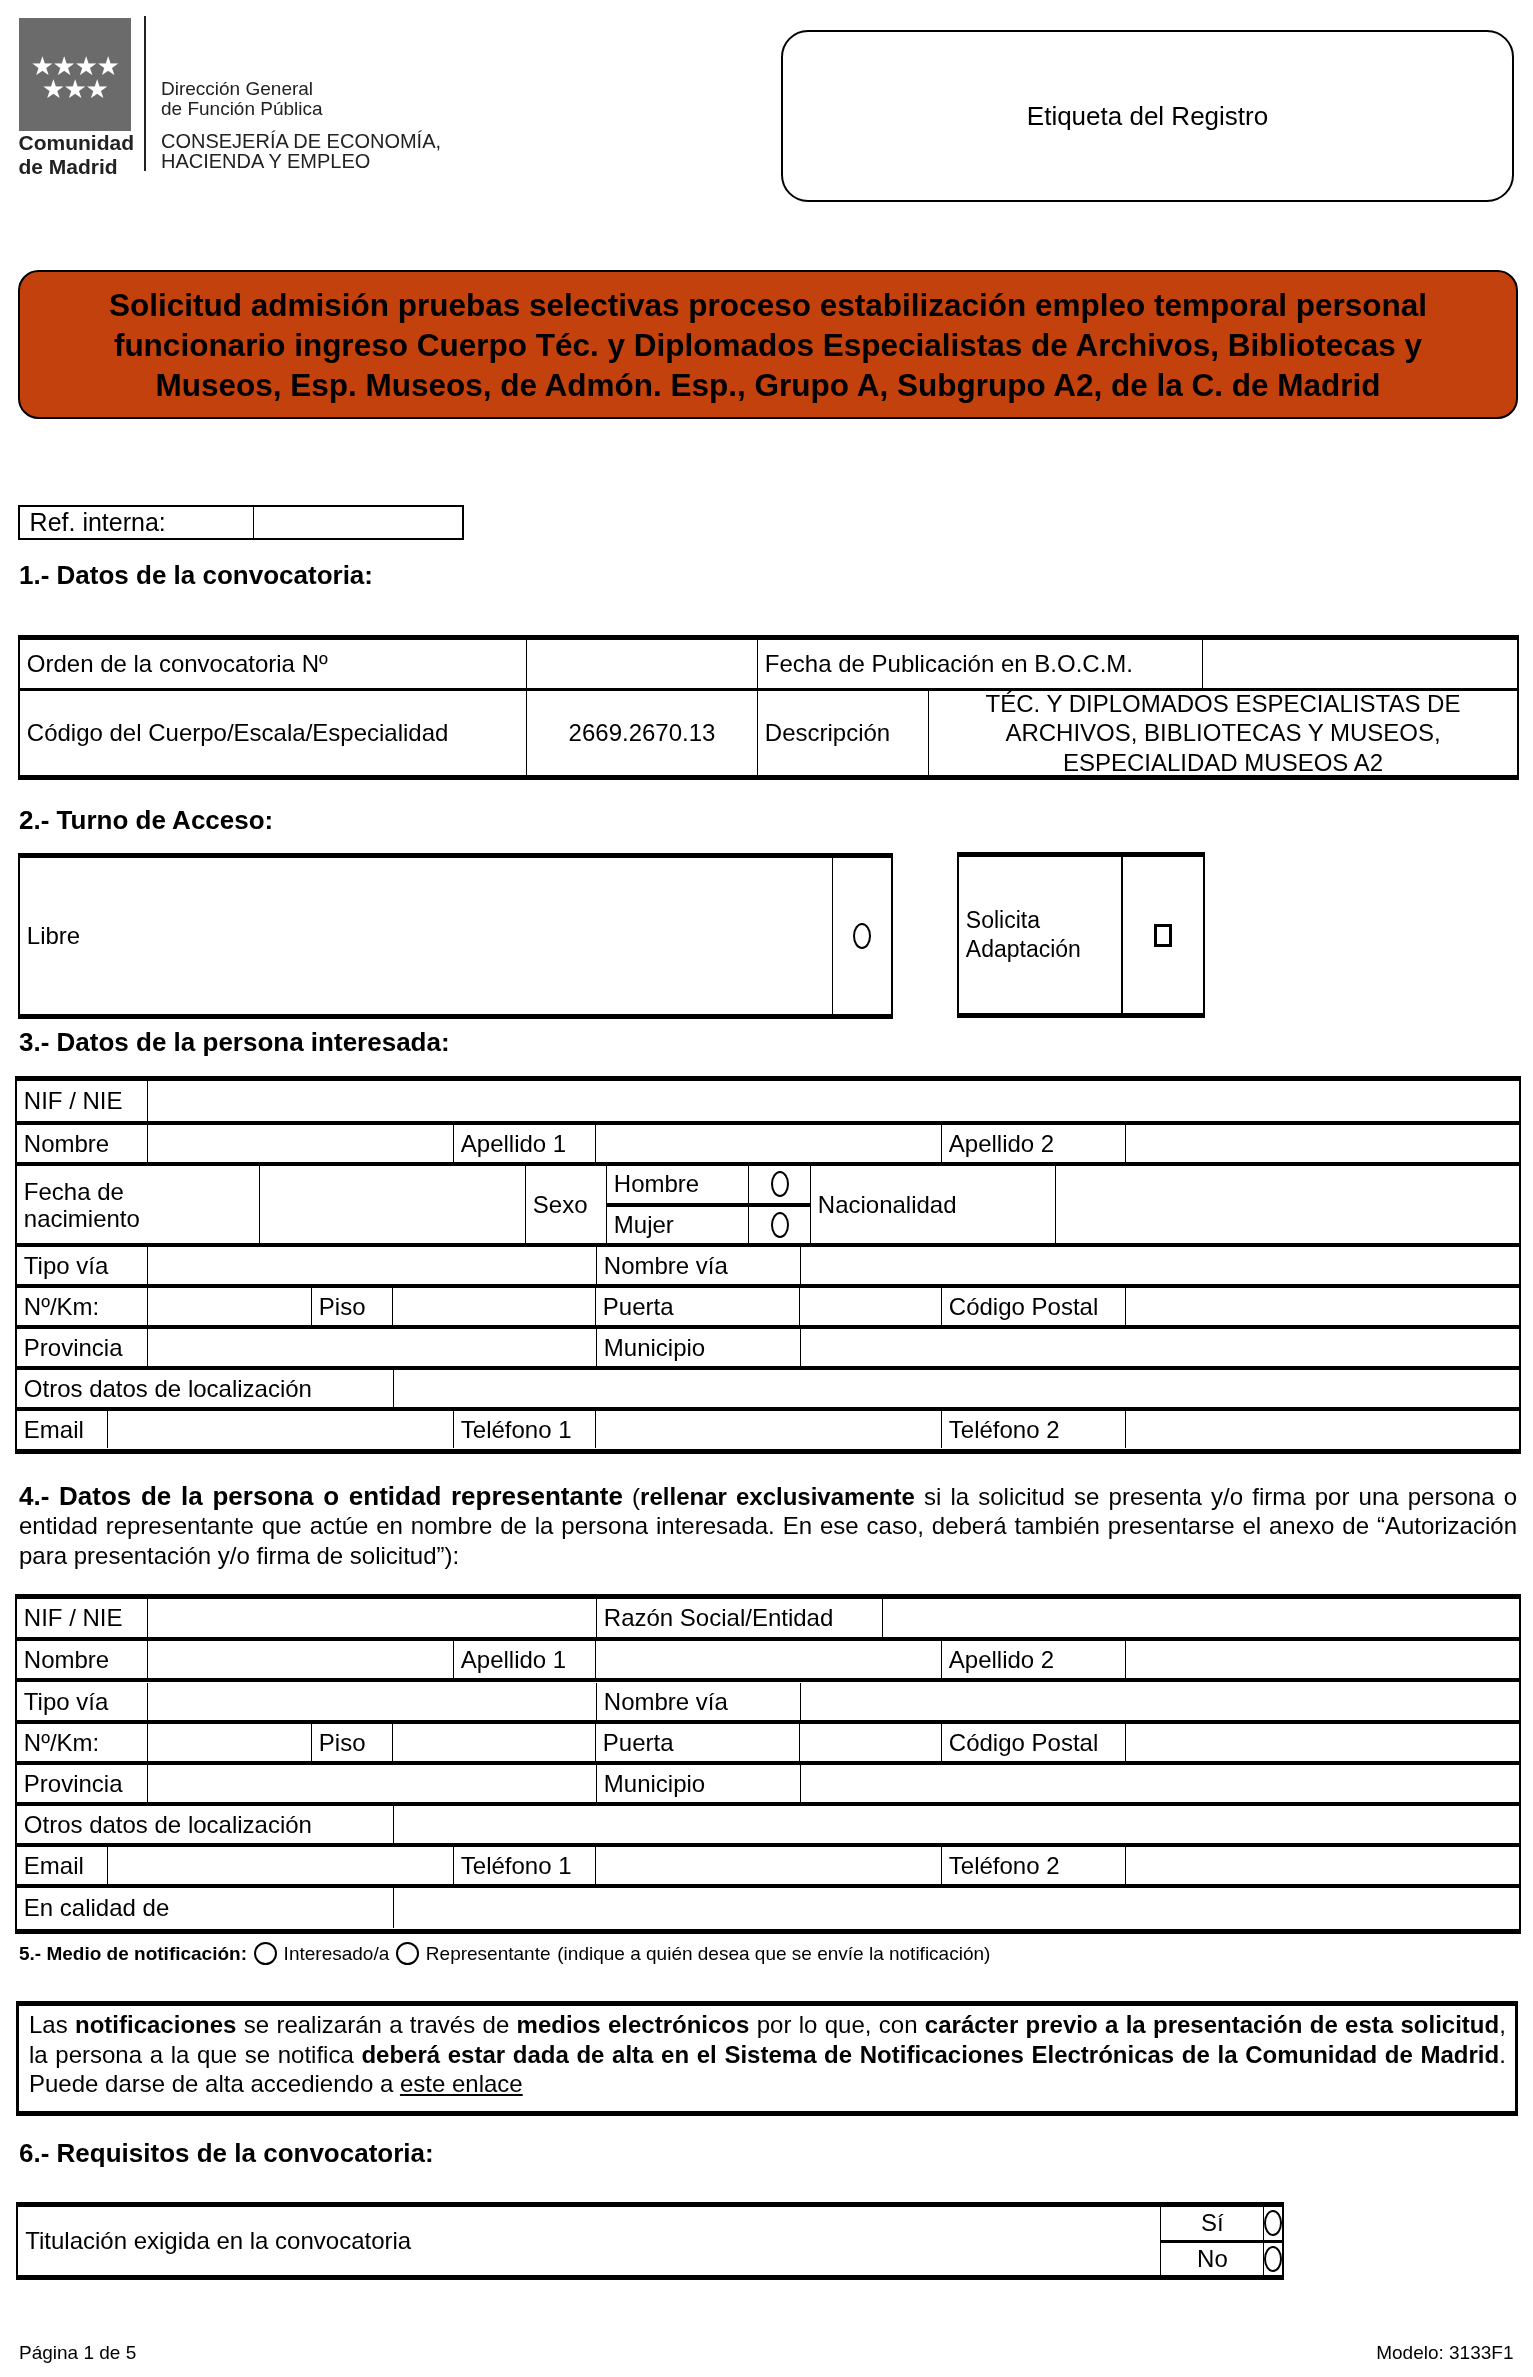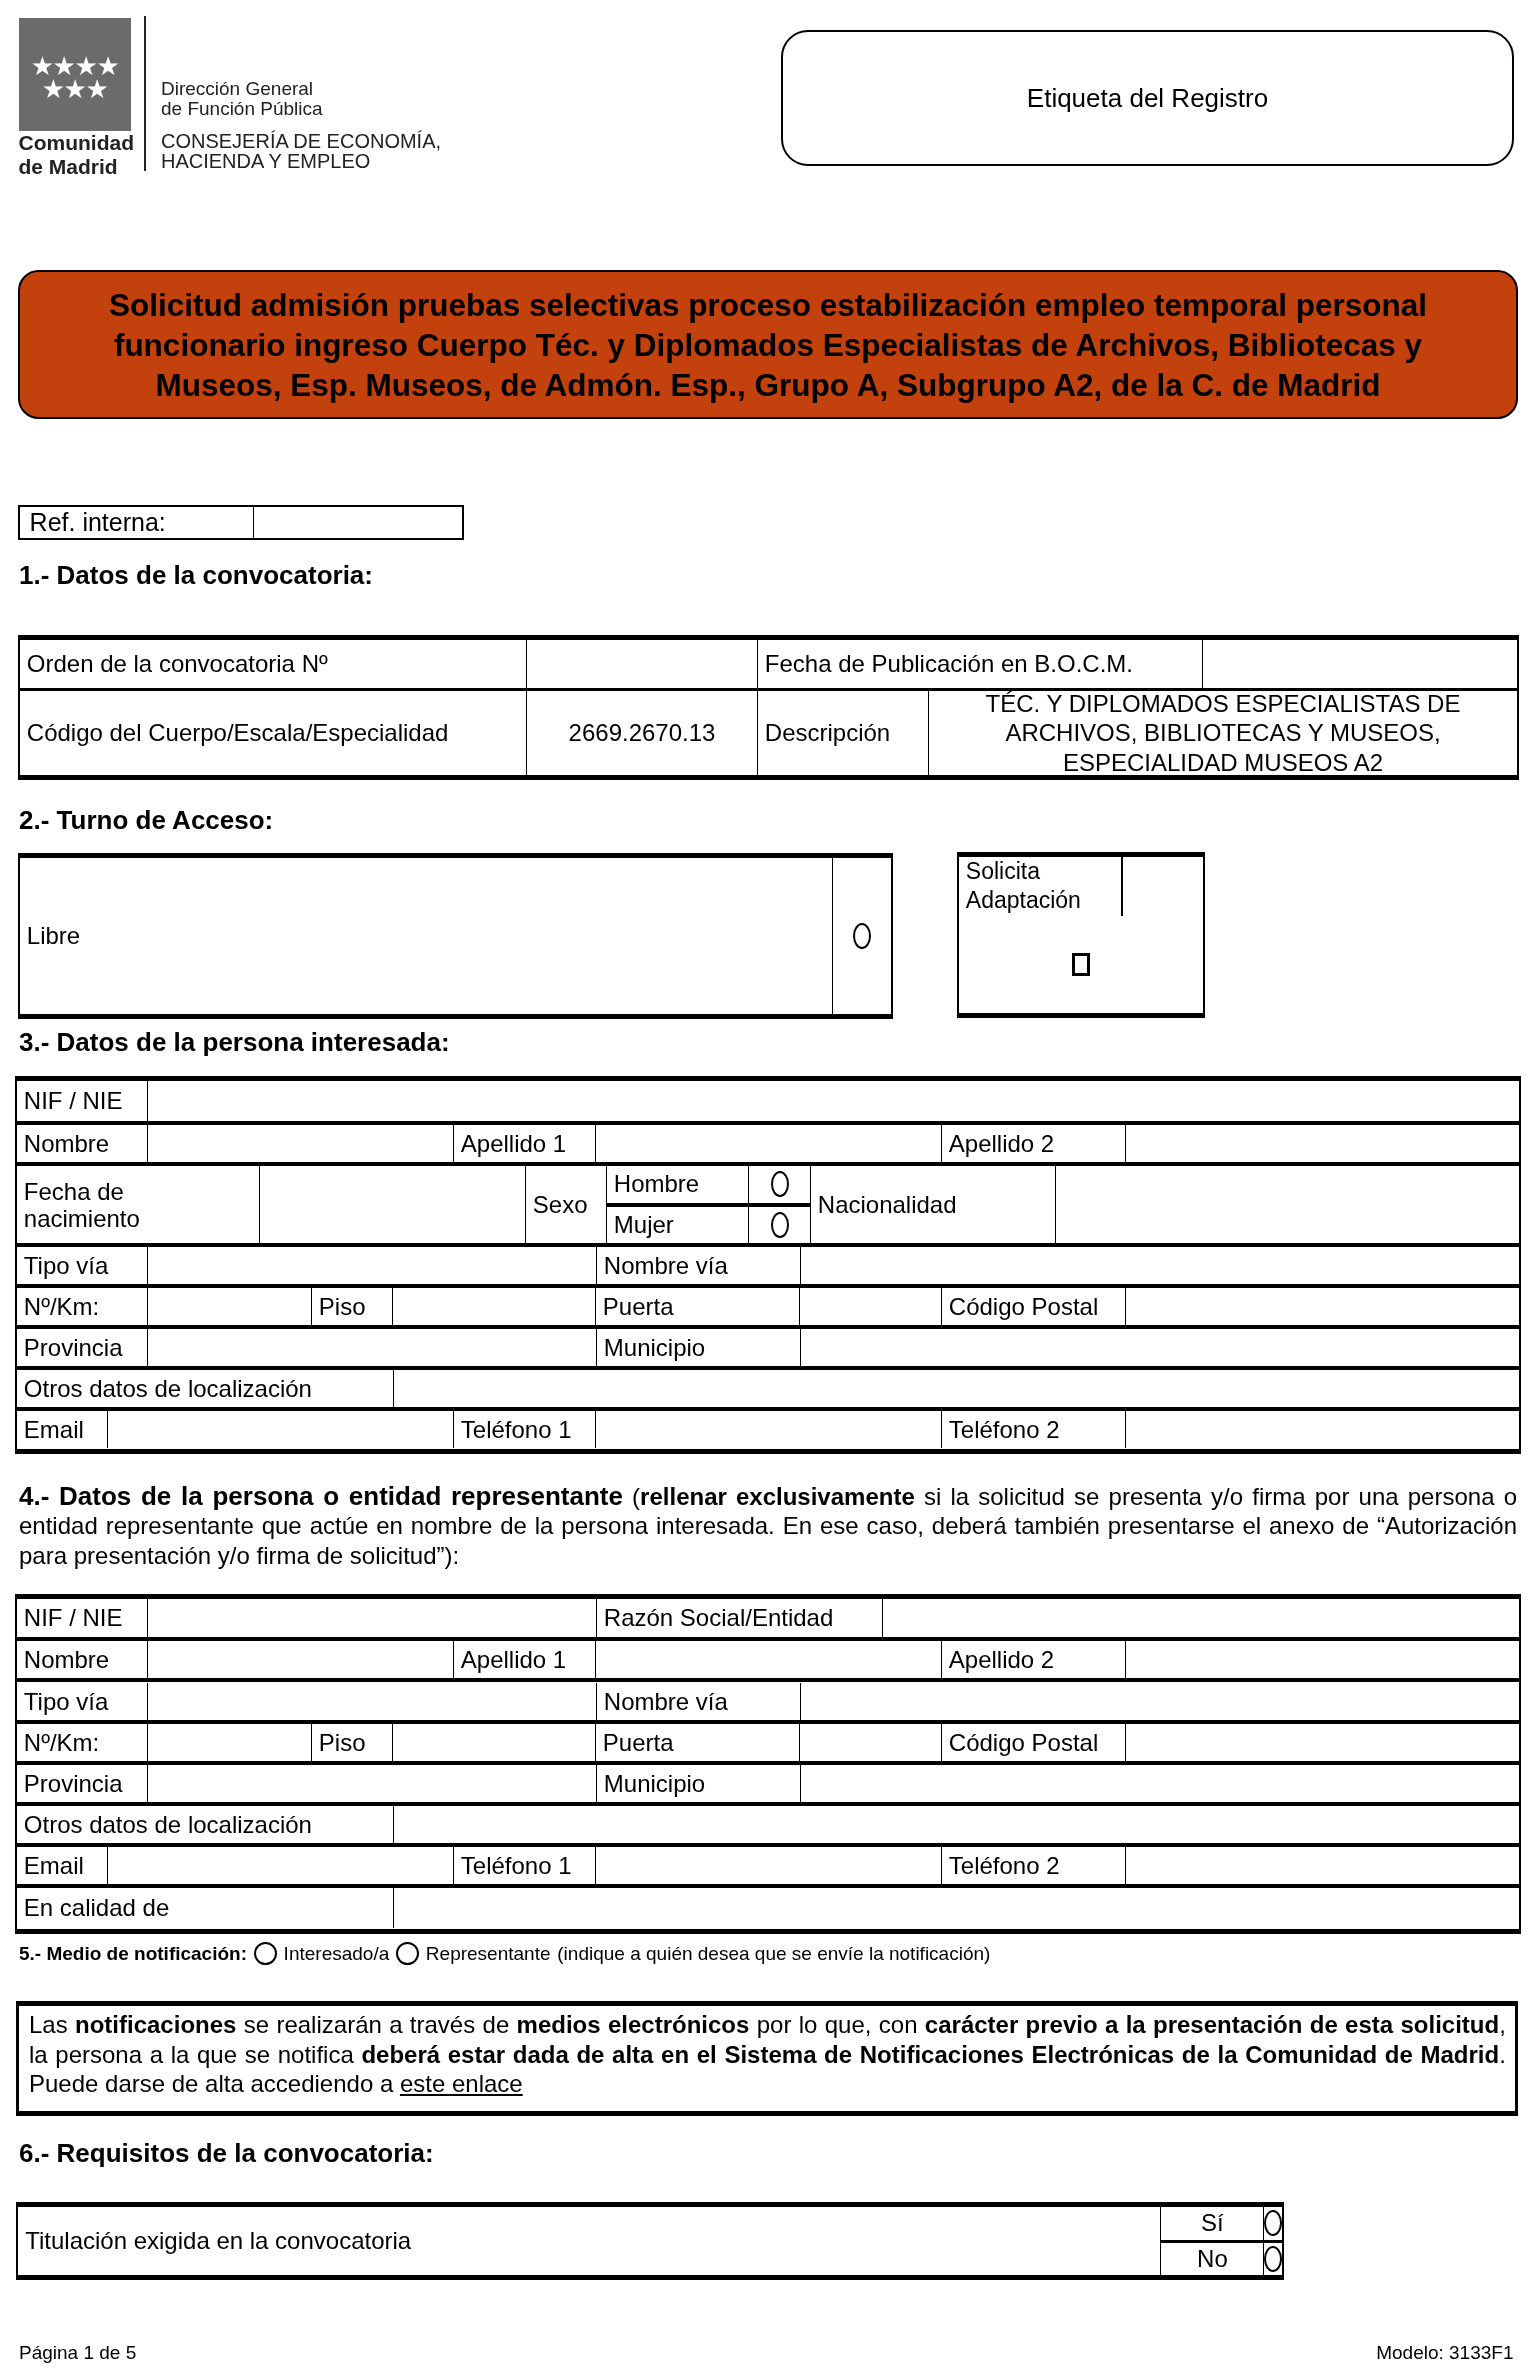--- a/index.html
+++ b/index.html
@@ -9,21 +9,21 @@
 
   
   .logo-square { left: 18.5px; top: 18px; width: 112px; height: 113px; background: #6b6b6b; }
   .stars { left: 18.5px; top: 55px; width: 112px; text-align: center; color: #fff; font-size: 26px; line-height: 23px; letter-spacing: -1.4px; }
   .logo-name { left: 18.5px; top: 131px; width: 116px; font-weight: bold; font-size: 21px; line-height: 24px; color: #222; }
   .logo-divider { left: 144px; top: 16.4px; width: 2.1px; height: 155px; background: #222; }
   .dg-text { left: 161px; top: 79px; font-size: 19px; line-height: 20px; color: #222; }
   .cons-text { left: 161px; top: 131px; font-size: 20px; line-height: 20px; color: #222; }
 
   
-  .etiqueta { left: 781px; top: 30px; width: 733px; height: 136px; border: 2.7px solid #000; border-radius: 27px;
+  .etiqueta { left: 781px; top: 30px; width: 733px; height: 172px; border: 2.7px solid #000; border-radius: 27px;
               display: flex; align-items: center; justify-content: center; font-size: 26px; }
 
   
   .title-box { left: 18px; top: 270px; width: 1500px; height: 149px; background: #c2410c; border: 2.7px solid #000; border-radius: 20.5px;
                display: flex; align-items: center; justify-content: center; text-align: center;
                font-weight: bold; font-size: 31.5px; line-height: 40px; padding: 0 27px; }
 
   
   .ref { left: 18px; top: 473px; width: 446px; height: 35px; border: 2.1px solid #000; border-bottom-width: 2.7px; display: flex; margin-top: 32px; }
   .ref .lbl { width: 223px; border-right: 1.4px solid #000; font-size: 25px; padding-left: 9.6px; line-height: 31.5px; }
@@ -96,21 +96,21 @@
   </div>
 </div>
 
 <div class="abs section-h" style="top:805px">2.- Turno de Acceso:</div>
 <div class="abs" style="left:18px; top:853px; width:875px; height:166px; border:2.7px solid #000; border-top-width:5.5px; border-bottom-width:5.5px; display:flex;">
   <div class="cell" style="width:813px; height:auto;">Libre</div>
   <div class="cell center" style="flex:1; height:auto;">
       <span class="oval"></span>
     </div>
 </div>
-<div class="abs" style="left:957px; top:852px; width:248px; height:166px; border:2.7px solid #000; border-top-width:5.5px; border-bottom-width:5.5px; display:flex;flex-direction:column;">
+<div class="abs" style="left:957px; top:852px; width:248px; height:166px; border:2.7px solid #000; border-top-width:5.5px; border-bottom-width:5.5px; display:flex;">
   <div class="cell" style="width:164px; height:auto; border-right-width:2.7px; white-space:normal; line-height:29.4px; font-size:23px;">
     <div>
       <div>Solicita</div>
       <div>Adaptación</div>
     </div>
   </div>
   <div class="cell center" style="flex:1; height:auto;">
       <span class="chk"></span>
     </div>
 </div>

